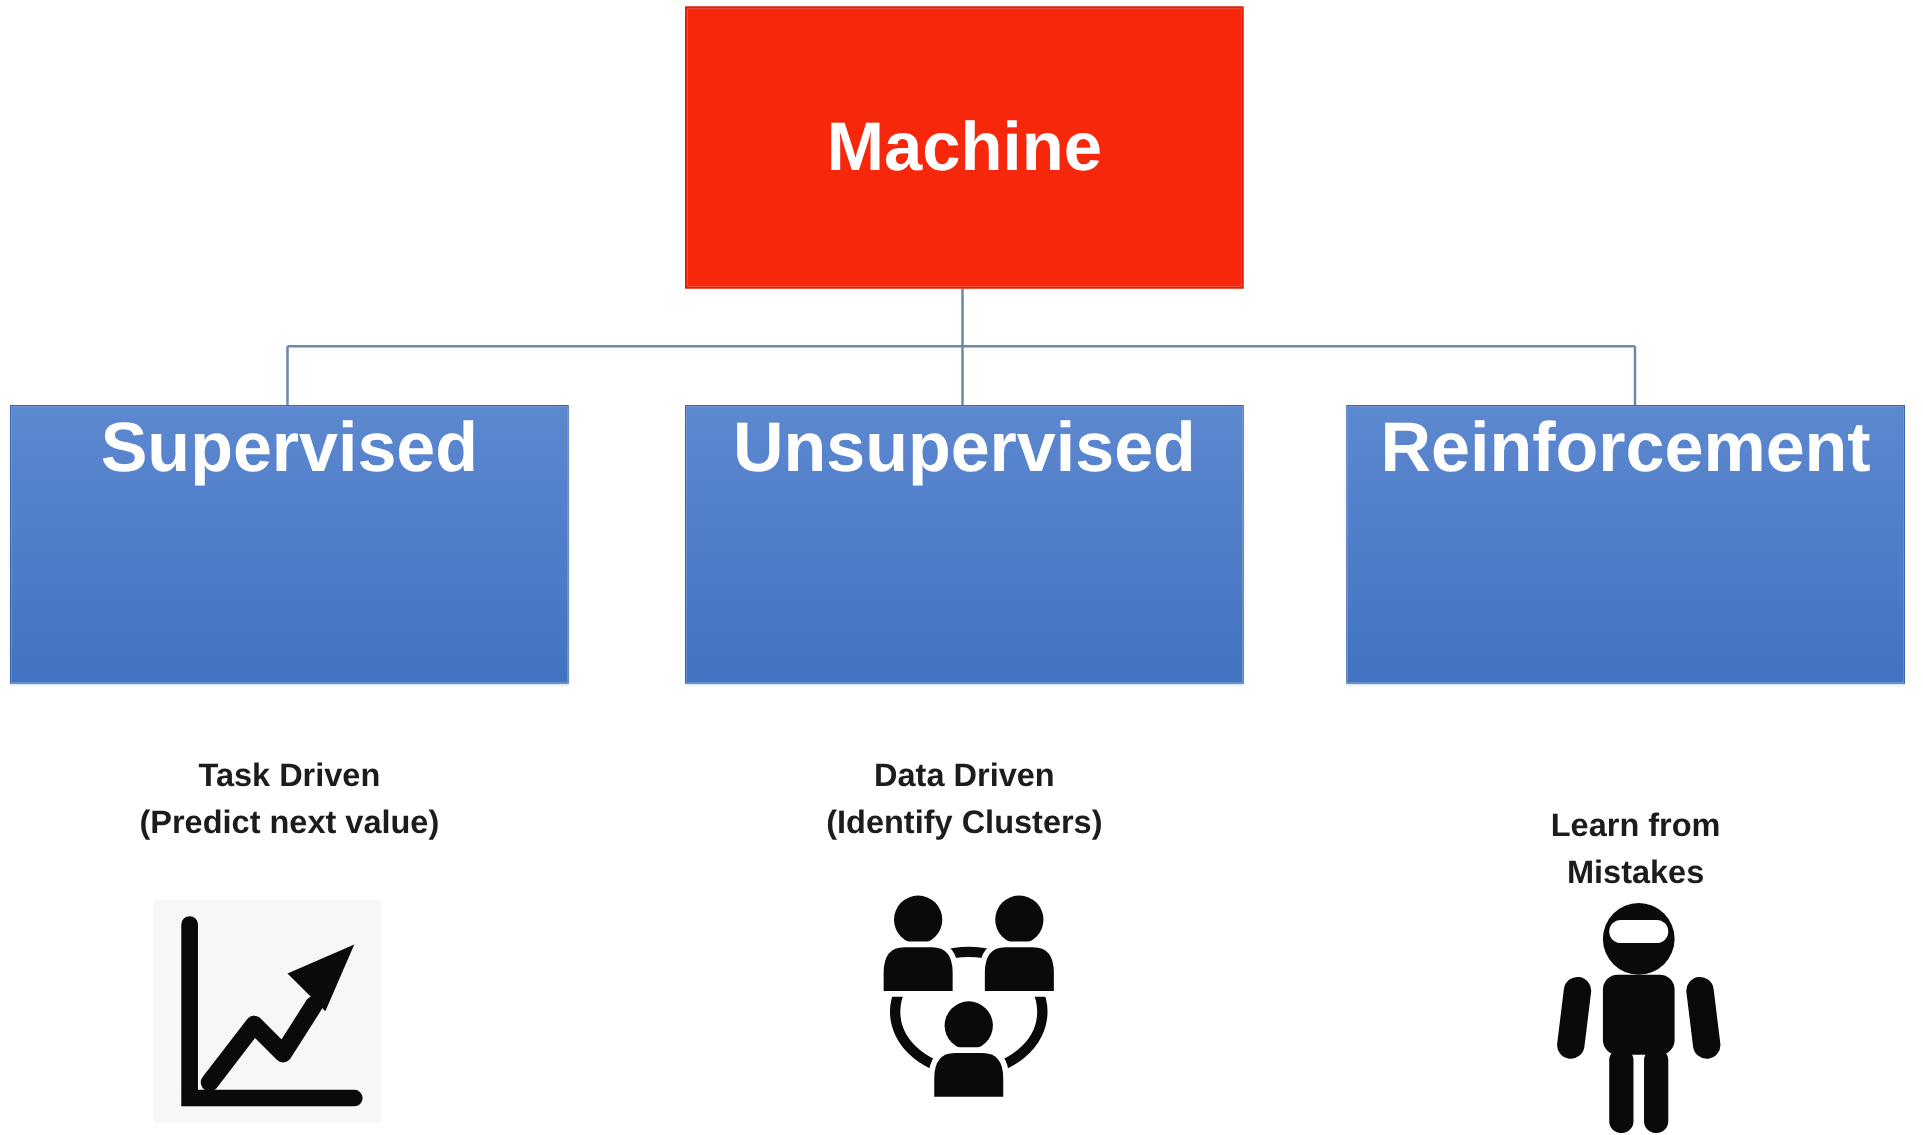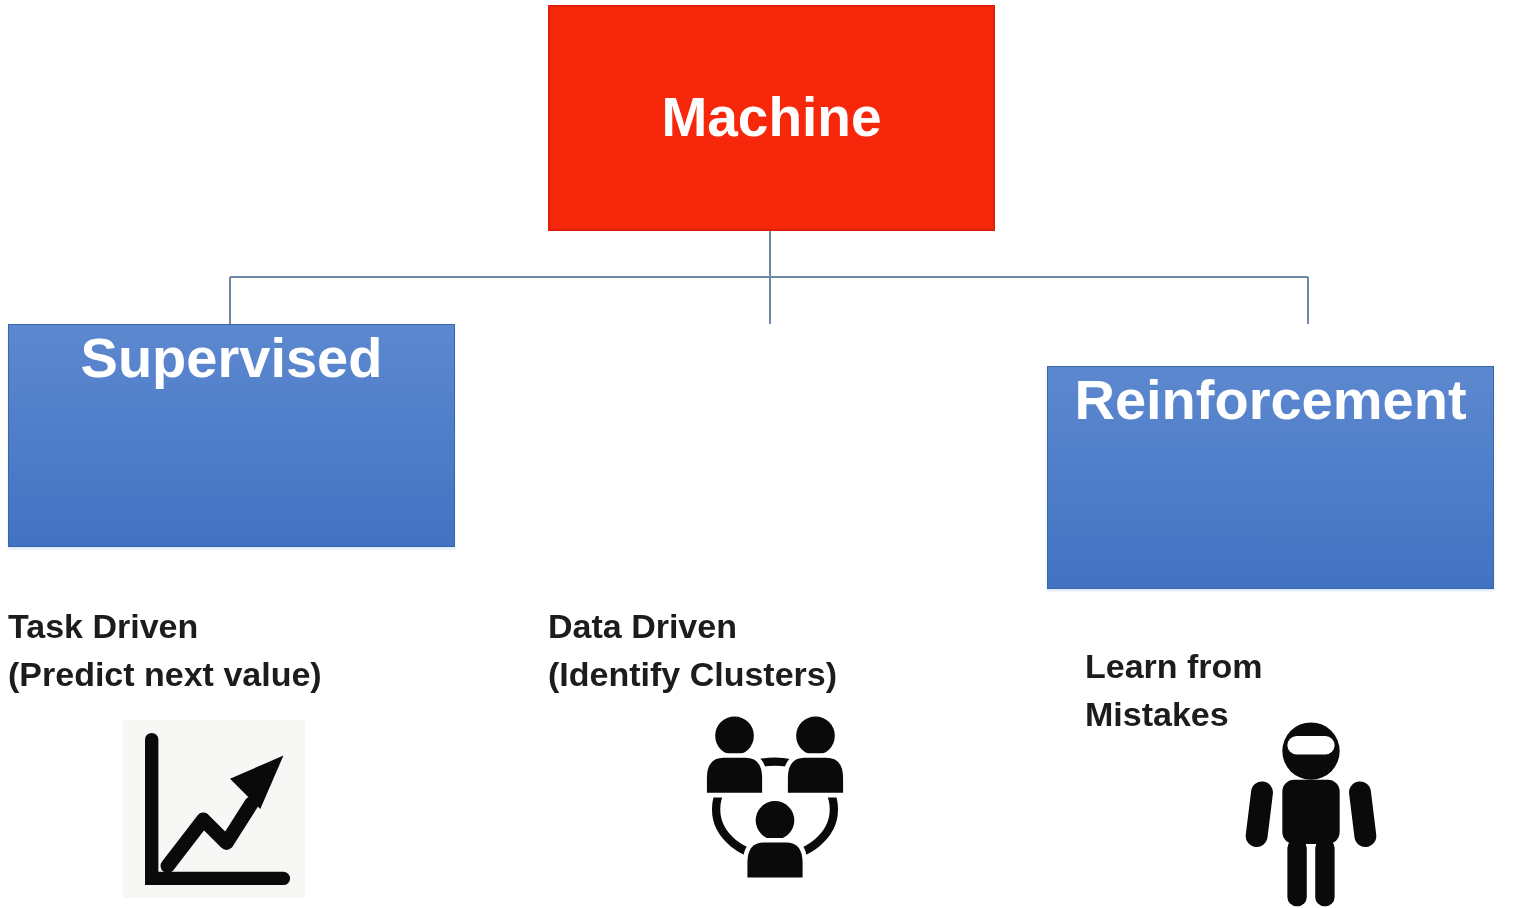--- a/index.html
+++ b/index.html
@@ -32,25 +32,25 @@
   .branch-node{
     position:absolute;top:324px;width:447px;height:223px;
     background:linear-gradient(180deg,var(--branch-top) 0%,var(--branch-bottom) 100%);
     border:1px solid var(--branch-border);
     display:flex;justify-content:center;
     color:#ffffff;font-weight:bold;font-size:56px;white-space:nowrap;
     box-shadow:0 2px 2px rgba(190,215,240,.55);
   }
   .branch-left{left:8px;}
   .branch-mid{left:548px;}
-  .branch-right{left:1047px;margin-top:42px;}
+  .branch-right{left:1077px;}
 
   .sub-label{
-    position:absolute;top:602px;width:447px;
-    color:var(--label-color);font-weight:bold;font-size:34px;line-height:1.42;
+    position:absolute;top:602px;width:447px;text-align:center;
+    color:var(--label-color);font-weight:bold;font-size:26px;line-height:1.42;
   }
   .sub-left{left:8px;}
   .sub-mid{left:548px;}
   .sub-right{left:1085px;margin-top:40px;}
 
   .icon-box{position:absolute;display:flex;align-items:center;justify-content:center;}
   .icon-chart{left:123px;top:720px;width:182px;height:178px;background:#F7F7F5;}
   .icon-cluster{left:681px;top:710px;width:188px;height:184px;}
   .icon-robot{left:1226px;top:714px;width:170px;height:194px;}
   .icon-box svg{width:100%;height:100%;}
@@ -67,20 +67,23 @@
     <line x1="770" y1="277" x2="770" y2="324"></line>
     <line x1="1308" y1="277" x2="1308" y2="324"></line>
   </svg>
 
   <div class="root-node">
     <span>Machine</span>
   </div>
 
   <div class="branch-node branch-left">
     <span>Supervised</span>
+  </div>
+  <div class="branch-node branch-mid">
+    <span>Unsupervised</span>
   </div>
   <div class="branch-node branch-right">
     <span>Reinforcement</span>
   </div>
 
   <div class="sub-label sub-left">
     <div>Task Driven</div>
     <div>(Predict next value)</div>
   </div>
   <div class="sub-label sub-mid">

